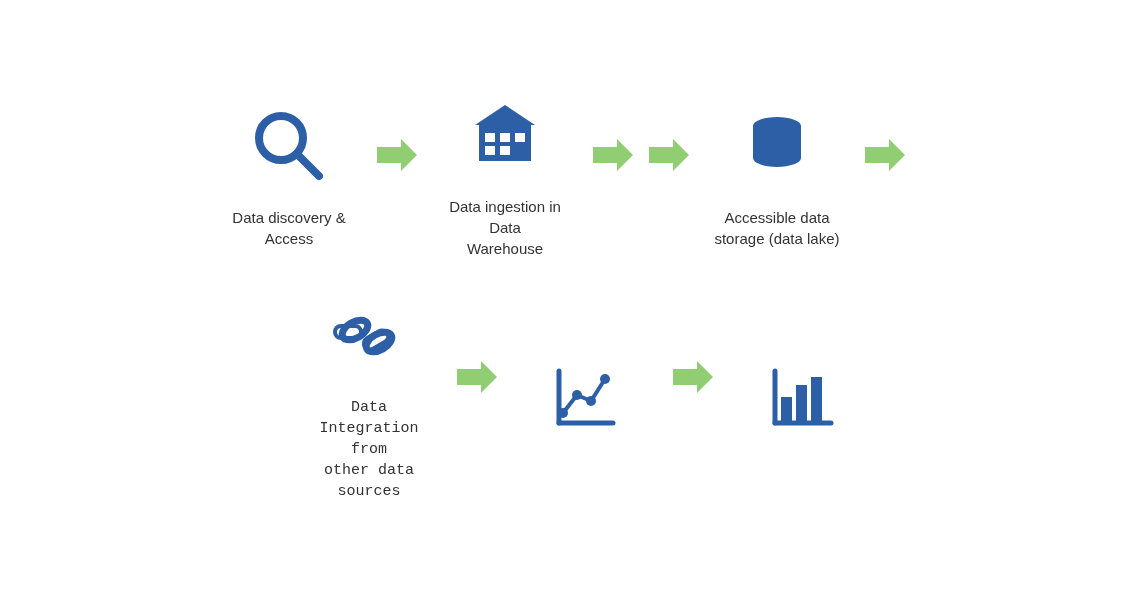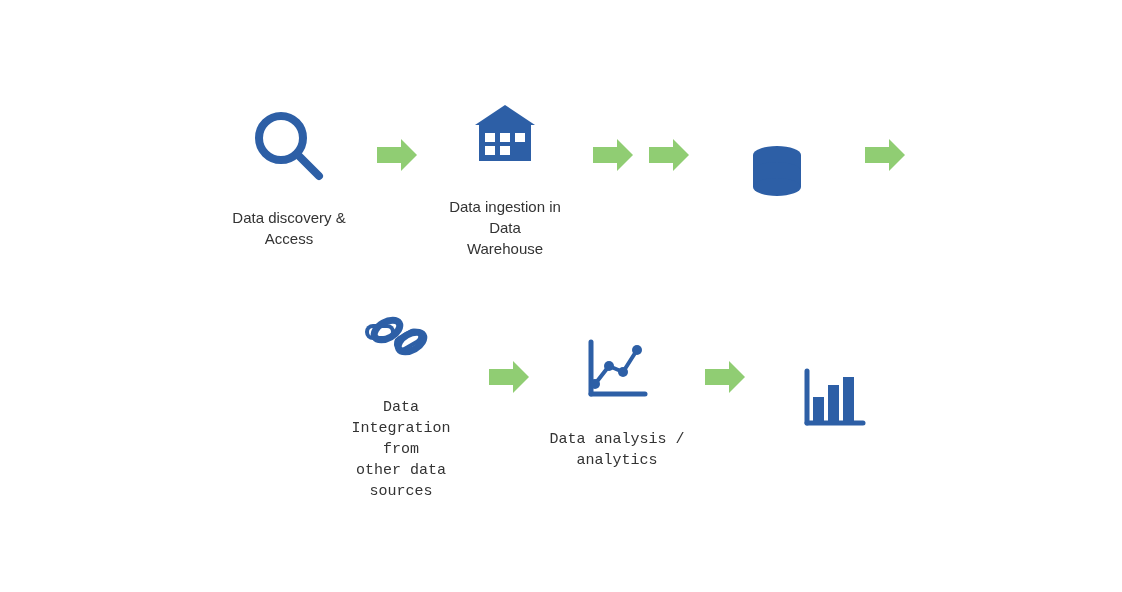--- a/index.html
+++ b/index.html
@@ -9,21 +9,21 @@
       width: 1122px;
       height: 592px;
       overflow: hidden;
       display: flex;
       align-items: center;
       justify-content: center;
     }
     .diagram {
       display: flex;
       flex-direction: column;
-      align-items: flex-end;
+      align-items: flex-start;
       gap: 32px;
       padding: 24px 40px;
     }
     .row {
       display: flex;
       align-items: center;
       gap: 0;
     }
     .step {
       display: flex;
@@ -116,20 +116,21 @@
     <div class="step">
       <div class="icon-box">
         <svg width="80" height="80" viewBox="0 0 80 80" fill="none">
           <ellipse cx="40" cy="20" rx="24" ry="9" fill="#2d5fa6"></ellipse>
           <rect x="16" y="20" width="48" height="16" fill="#2d5fa6"></rect>
           <ellipse cx="40" cy="36" rx="24" ry="9" fill="#2d5fa6"></ellipse>
           <rect x="16" y="36" width="48" height="16" fill="#2d5fa6"></rect>
           <ellipse cx="40" cy="52" rx="24" ry="9" fill="#2d5fa6"></ellipse>
         </svg>
       </div>
+      <div class="label">Accessible data<br>storage (data lake)</div>
     </div>
 
     <div class="arrow">
       <svg viewBox="0 0 40 32" fill="none">
         <polygon points="0,8 24,8 24,0 40,16 24,32 24,24 0,24" fill="#7cc45a" opacity="0.85"></polygon>
       </svg>
     </div>
 
   </div>
 
@@ -166,21 +167,20 @@
           <line x1="14" y1="66" x2="68" y2="66" stroke="#2d5fa6" stroke-width="5" stroke-linecap="round"></line>
 
           <polyline points="18,56 32,38 46,44 60,22" stroke="#2d5fa6" stroke-width="4" fill="none" stroke-linecap="round" stroke-linejoin="round"></polyline>
 
           <circle cx="18" cy="56" r="5" fill="#2d5fa6"></circle>
           <circle cx="32" cy="38" r="5" fill="#2d5fa6"></circle>
           <circle cx="46" cy="44" r="5" fill="#2d5fa6"></circle>
           <circle cx="60" cy="22" r="5" fill="#2d5fa6"></circle>
         </svg>
       </div>
-      <div class="label">Data analysis /<br>analytics</div>
     </div>
 
     <div class="arrow">
       <svg viewBox="0 0 40 32" fill="none">
         <polygon points="0,8 24,8 24,0 40,16 24,32 24,24 0,24" fill="#7cc45a" opacity="0.85"></polygon>
       </svg>
     </div>
 
     <div class="step">
       <div class="icon-box">

